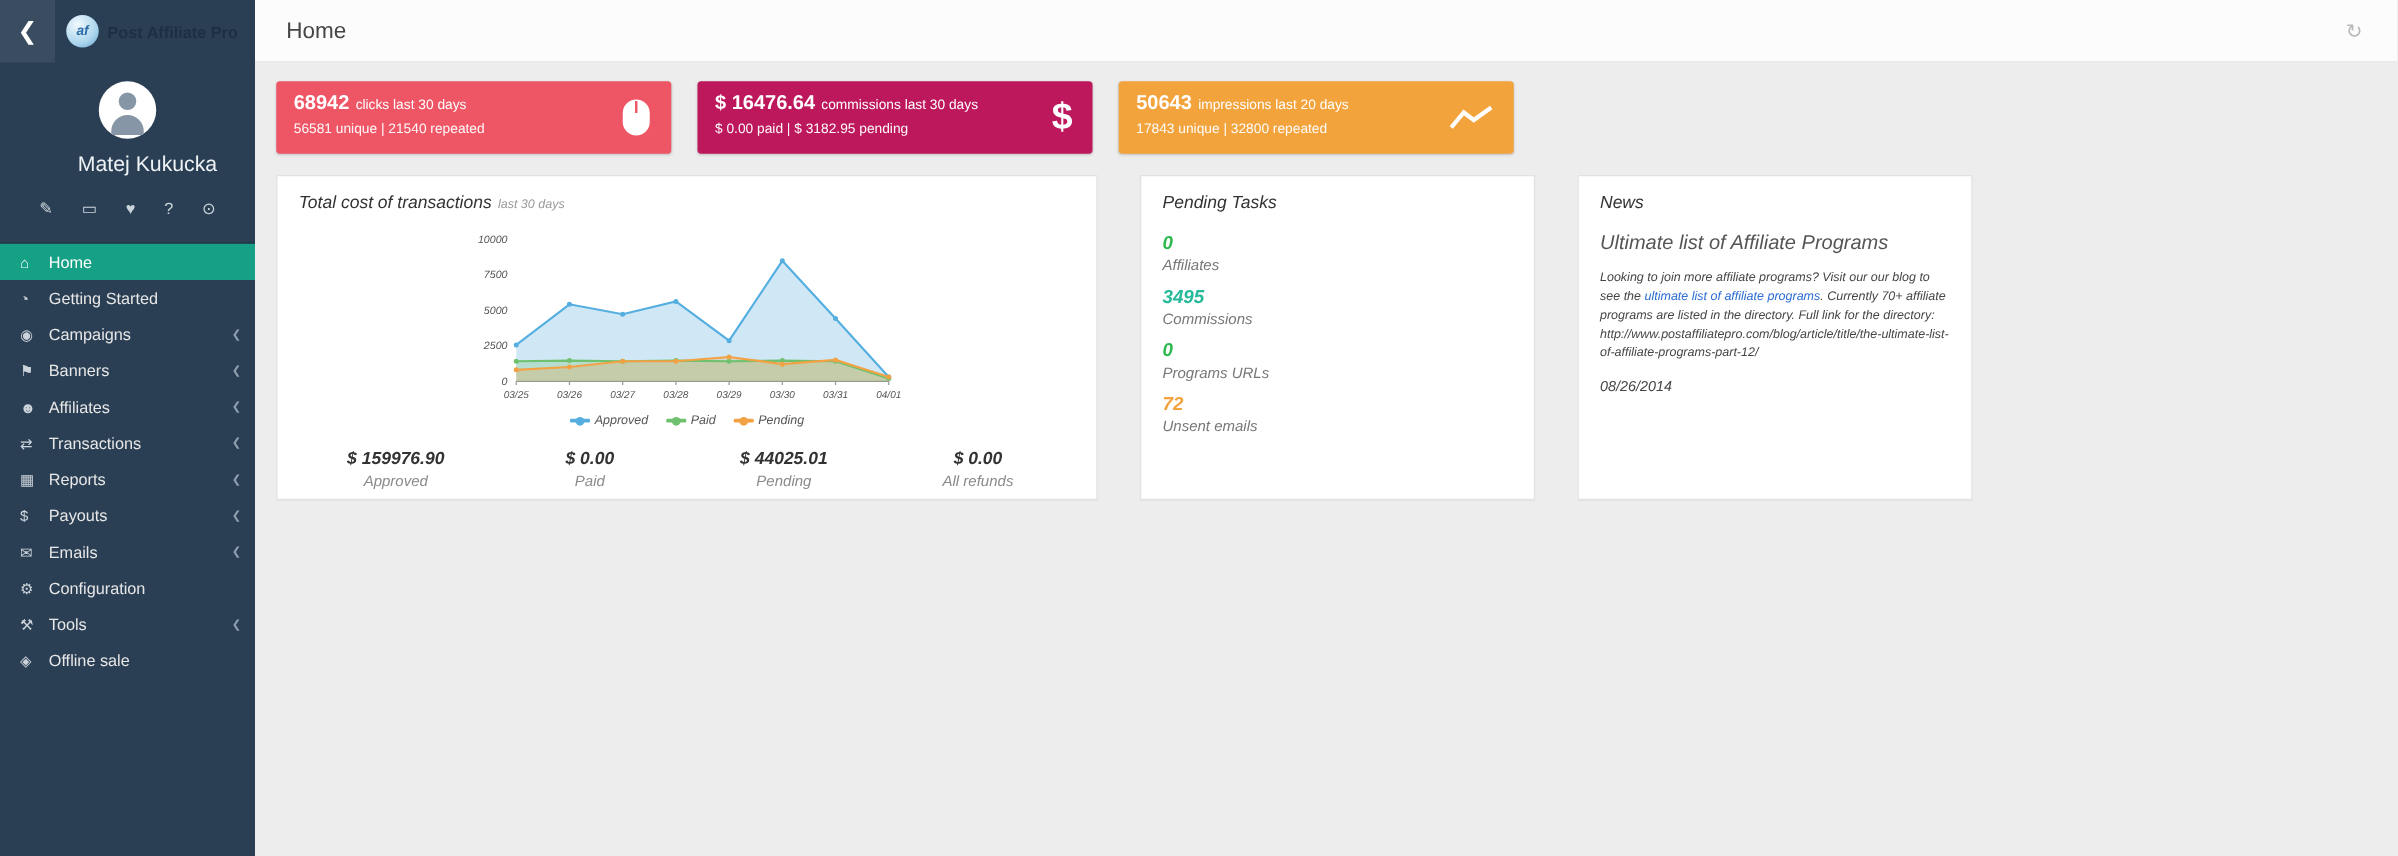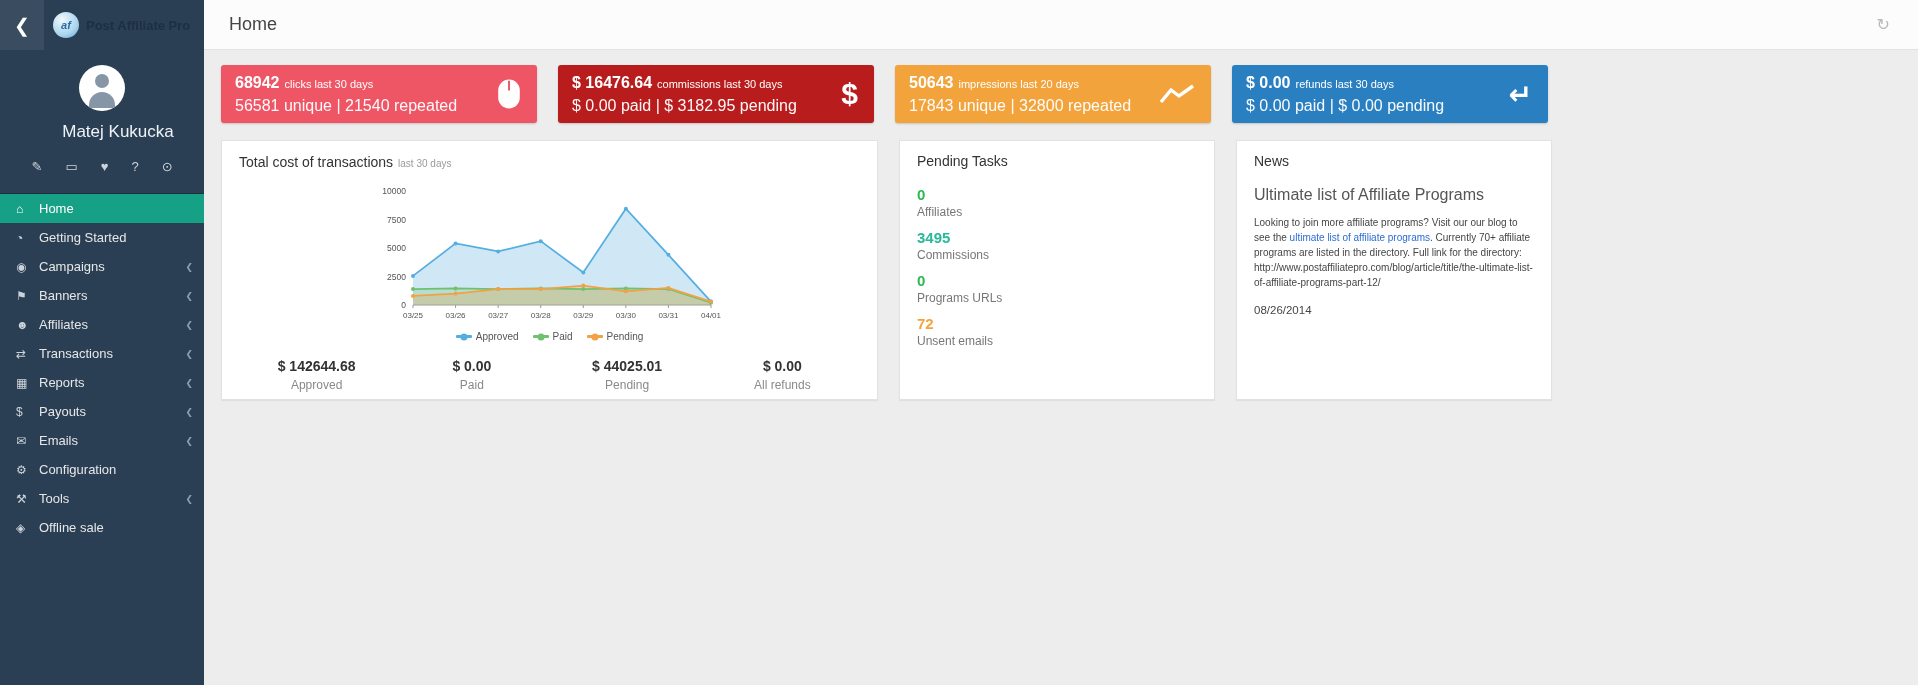--- a/index.html
+++ b/index.html
@@ -34,23 +34,23 @@
   
   .topbar{position:absolute;left:204px;top:0;width:1714px;height:50px;background:#fcfcfc;border-bottom:1px solid #e2e2e2;display:flex;align-items:center;}
   .page-title{font-size:18px;color:#454545;margin-left:25px;}
   .refresh{margin-left:auto;margin-right:28px;color:#b8b8b8;font-size:16px;cursor:pointer;}
   
   .content{position:absolute;left:221px;top:65px;}
   .cards-row{display:flex;gap:21px;}
   .stat-card{width:316px;height:58px;border-radius:3px;color:#fff;padding:9px 14px;position:relative;box-shadow:0 1px 2px rgba(0,0,0,.18);cursor:pointer;}
   .sc-line1{font-size:11px;white-space:nowrap;}
   .sc-value{font-size:16px;font-weight:bold;margin-right:5px;}
-  .sc-line2{font-size:16px;margin-top:5px;opacity:.97;}
+  .sc-line2{font-size:11px;margin-top:5px;opacity:.97;}
   .sc-icon{position:absolute;right:16px;top:50%;transform:translateY(-50%);display:flex;align-items:center;}
-  .panels-row{display:flex;gap:21px;margin-top:17px;}
+  .panels-row{display:flex;gap:34px;margin-top:17px;font-style:italic;}
   .panel{background:#fff;border:1px solid #e2e2e2;height:260px;padding:12px 17px;box-shadow:0 1px 1px rgba(0,0,0,.05);}
   .panel-title{font-size:14px;color:#333;}
   .panel-sub{font-size:10px;color:#9a9a9a;margin-left:5px;}
   .chart-panel{width:657px;}
   .tasks-panel,.news-panel{width:316px;}
   .chart{display:block;margin:12px auto 0;}
   .chart-legend{display:flex;justify-content:center;gap:14px;font-size:10px;color:#555;margin-top:0;}
   .legend-item{display:inline-flex;align-items:center;cursor:pointer;}
   .legend-swatch{width:16px;height:3px;border-radius:1px;display:inline-block;position:relative;margin-right:4px;}
   .legend-dot{position:absolute;left:50%;top:50%;width:7px;height:7px;border-radius:50%;transform:translate(-50%,-50%);}
@@ -163,41 +163,34 @@
       <div class="stat-card" style="background:#ee5565">
         <div class="sc-line1"><span class="sc-value">68942</span><span>clicks last 30 days</span></div>
         <div class="sc-line2">56581 unique | 21540 repeated</div>
         <div class="sc-icon">
           <svg width="24" height="32" viewBox="0 0 20 26">
             <rect x="1" y="1" width="18" height="24" rx="9" fill="#fff"></rect>
             <line x1="10" y1="2" x2="10" y2="10" stroke="#ee5565" stroke-width="1.6"></line>
           </svg>
         </div>
       </div>
-      <div class="stat-card" style="background:#b91c1c">
+      <div class="stat-card" style="background:#be185d">
         <div class="sc-line1"><span class="sc-value">$ 16476.64</span><span>commissions last 30 days</span></div>
         <div class="sc-line2">$ 0.00 paid | $ 3182.95 pending</div>
         <div class="sc-icon">
           <span style="font-size:30px;font-weight:bold;">$</span>
         </div>
       </div>
       <div class="stat-card" style="background:#f3a33c">
         <div class="sc-line1"><span class="sc-value">50643</span><span>impressions last 20 days</span></div>
         <div class="sc-line2">17843 unique | 32800 repeated</div>
         <div class="sc-icon">
           <svg width="36" height="22" viewBox="0 0 36 22">
             <polyline points="2,19 12,7 20,13 34,3" fill="none" stroke="#fff" stroke-width="3.4"></polyline>
           </svg>
-        </div>
-      </div>
-      <div class="stat-card" style="background:#2a7fc1">
-        <div class="sc-line1"><span class="sc-value">$ 0.00</span><span>refunds last 30 days</span></div>
-        <div class="sc-line2">$ 0.00 paid | $ 0.00 pending</div>
-        <div class="sc-icon">
-          <span style="font-size:28px;font-weight:bold;">↵</span>
         </div>
       </div>
     </div>
 
   <div class="panels-row">
 
     <div class="panel chart-panel">
       <div>
         <span class="panel-title">Total cost of transactions</span><span class="panel-sub">last 30 days</span>
       </div>
@@ -261,21 +254,21 @@
             </span>Approved</span>
           <span class="legend-item"><span class="legend-swatch" style="background:#6fc16f">
               <span class="legend-dot" style="background:#6fc16f"></span>
             </span>Paid</span>
           <span class="legend-item"><span class="legend-swatch" style="background:#f2a144">
               <span class="legend-dot" style="background:#f2a144"></span>
             </span>Pending</span>
         </div>
       <div class="chart-stats">
           <div class="cs">
-            <div class="cs-value">$ 142644.68</div>
+            <div class="cs-value">$ 159976.90</div>
             <div class="cs-label">Approved</div>
           </div>
           <div class="cs">
             <div class="cs-value">$ 0.00</div>
             <div class="cs-label">Paid</div>
           </div>
           <div class="cs">
             <div class="cs-value">$ 44025.01</div>
             <div class="cs-label">Pending</div>
           </div>

